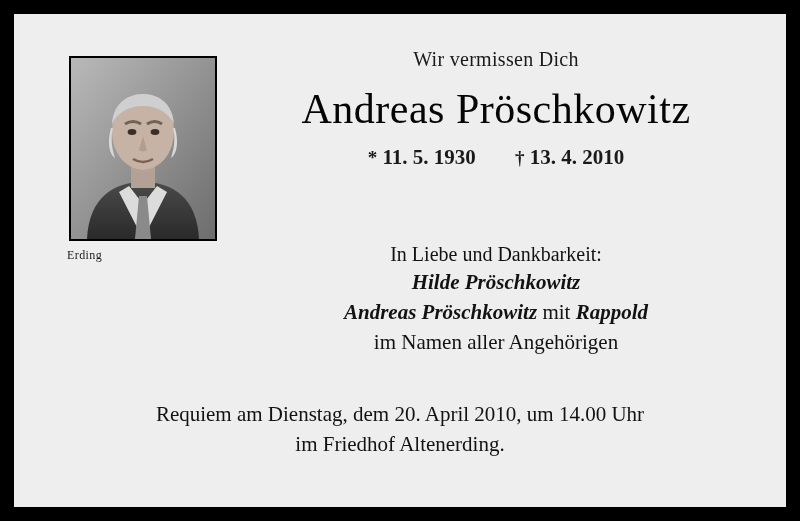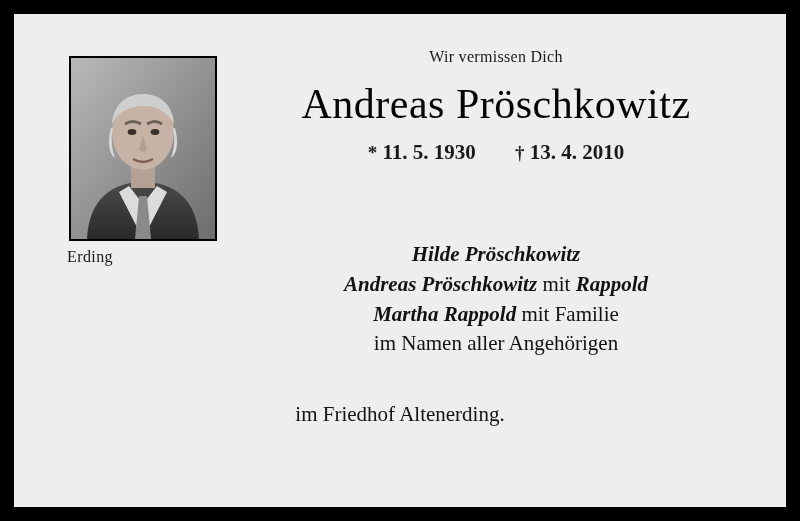--- a/index.html
+++ b/index.html
@@ -46,35 +46,35 @@
     height: 100%;
     overflow: hidden;
     background: #8e8e8e;
   }
   .portrait svg { display: block; width: 100%; height: 100%; }
 
   .place {
     position: absolute;
     left: 53px;
     top: 234px;
-    font-size: 16px;
+    font-size: 12px;
     color: #1a1a1a;
     letter-spacing: 0.4px;
   }
 
   
   .header-block {
     position: absolute;
     left: 210px;
     right: 18px;
     top: 34px;
     text-align: center;
   }
   .lead {
-    font-size: 16px;
+    font-size: 20px;
     color: #1a1a1a;
     letter-spacing: 0.3px;
   }
   .name {
     margin-top: 14px;
     font-size: 42px;
     color: #050505;
     letter-spacing: 0.5px;
     white-space: nowrap;
   }
@@ -180,30 +180,29 @@
           <span>11. 5. 1930</span>
         </span>
         <span>
           <span class="sym">†</span>
           <span>13. 4. 2010</span>
         </span>
       </div>
     </div>
 
     <div class="family-block">
+      <div class="line intro">In Liebe und Dankbarkeit:</div>
       <div class="line">
         <span class="bold">Hilde Pröschkowitz</span>
       </div>
       <div class="line">
         <span class="bold">Andreas Pröschkowitz</span><span> mit </span><span class="bold">Rappold</span>
       </div>
-      <div class="line">
-        <span class="bold">Martha Rappold</span><span> mit Familie</span>
-      </div>
       <div class="line">im Namen aller Angehörigen</div>
     </div>
 
     <div class="footer-block">
+      <div class="line">Requiem am Dienstag, dem 20. April 2010, um 14.00 Uhr</div>
       <div class="line">im Friedhof Altenerding.</div>
     </div>
 
   </div>
 </div>
 
 </body></html>

